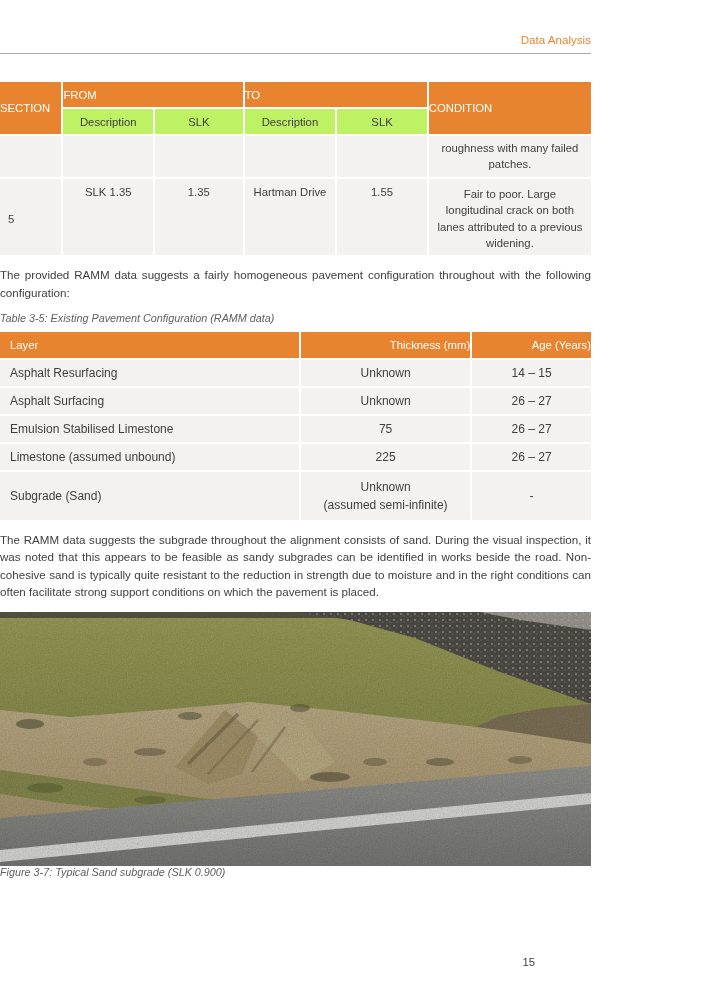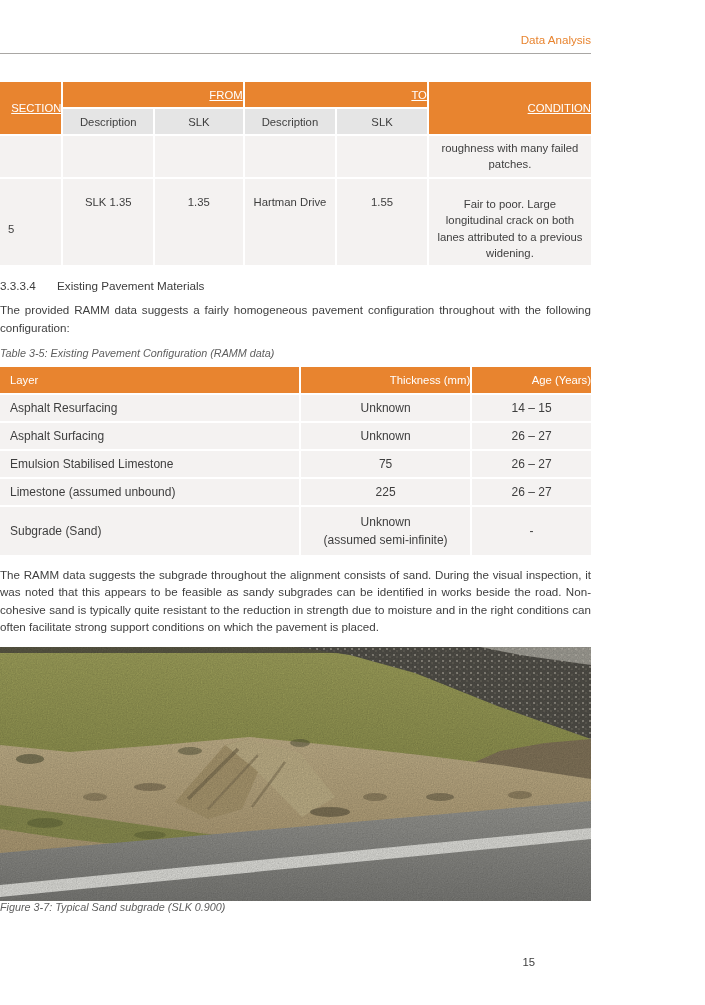--- a/index.html
+++ b/index.html
@@ -12,25 +12,25 @@
   .page { width: 588px; height: 1005px; position: relative; background: #fff; }
   .content { width: 591px; margin: 0 auto; padding-top: 33px; }
 
   
   .doc-header { text-align: right; color: #e8842f; font-size: 11.6px; }
   .header-rule { border: none; border-top: 1.6px solid #a9a7a4; margin-top: 7px; }
 
   
   table.t1 { border-collapse: separate; border-spacing: 2px; width: 595px; margin: 26px -2px 0 -2px; table-layout: fixed; }
   table.t1 th, table.t1 td { font-weight: 400; font-size: 11.3px; }
-  table.t1 .hdr { background: #e8842f; color: #ffffff; text-align: right; height: 25px; vertical-align: middle; text-decoration: underline; }
-  table.t1 .sub th { background: #e5e5e5; color: #3e3e3e; text-align: center; height: 25px; vertical-align: middle; }
+  table.t1 .hdr { background: #e8842f; color: #ffffff; text-align: left; height: 25px; vertical-align: middle; }
+  table.t1 .sub th { background: #bef264; color: #3e3e3e; text-align: center; height: 25px; vertical-align: middle; }
   table.t1 td { background: #f4f2f1; text-align: center; padding: 4px 6px; }
   table.t1 tr.r0 td { height: 38px; vertical-align: middle; }
-  table.t1 tr.r1 td { height: 68px; vertical-align: top; padding-top: 17px; }
+  table.t1 tr.r1 td { height: 68px; vertical-align: top; padding-top: 7px; }
   table.t1 tr.r1 td.sec { vertical-align: middle; text-align: left; padding-left: 8px; }
   table.t1 tr.r1 td.cond { vertical-align: middle; }
   table.t1 td.cond { line-height: 1.45; }
 
   
   .heading { margin-top: 12px; font-size: 11.7px; color: #3c3c3c; }
   .heading .hnum { display: inline-block; width: 57px; }
   .para { margin-top: 9px; font-size: 11.6px; line-height: 1.5; text-align: justify; color: #3e3e3e; }
   .caption { margin-top: 11px; font-size: 10.8px; font-style: italic; color: #5f5f5f; }
 
@@ -93,23 +93,20 @@
         <td class="sec">5</td>
         <td>SLK 1.35</td>
         <td>1.35</td>
         <td>Hartman Drive</td>
         <td>1.55</td>
         <td class="cond">Fair to poor. Large longitudinal crack on both lanes attributed to a previous widening.</td>
       </tr>
     </tbody>
       </table>
 
-    <div class="heading">
-      <span class="hnum">3.3.3.4</span><span>Existing Pavement Materials</span>
-    </div>
 
     <p class="para">The provided RAMM data suggests a fairly homogeneous pavement configuration throughout with the following configuration:</p>
 
     <div class="caption">Table 3-5: Existing Pavement Configuration (RAMM data)</div>
 
     <table class="t2">
       <colgroup>
         <col style="width:297px">
           <col style="width:168px">
           <col style="width:118px">

